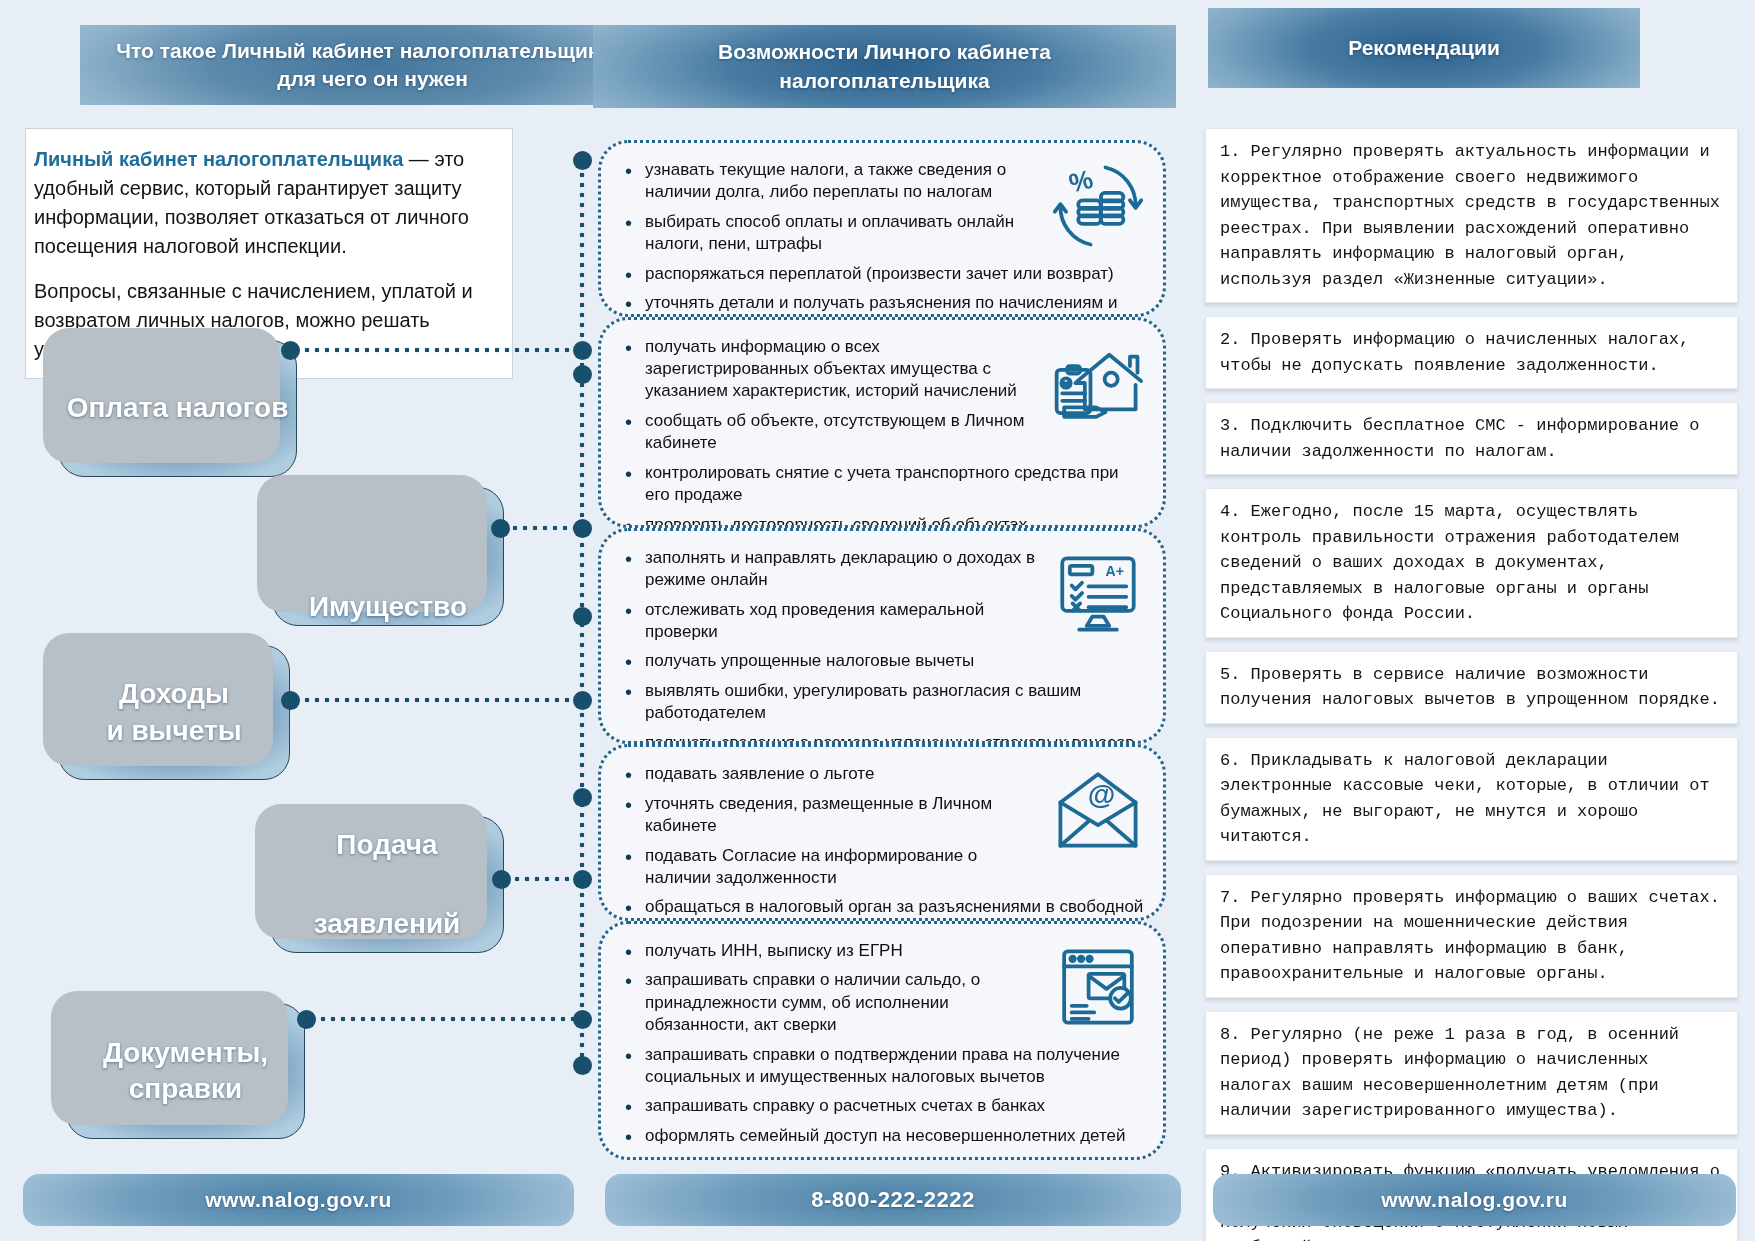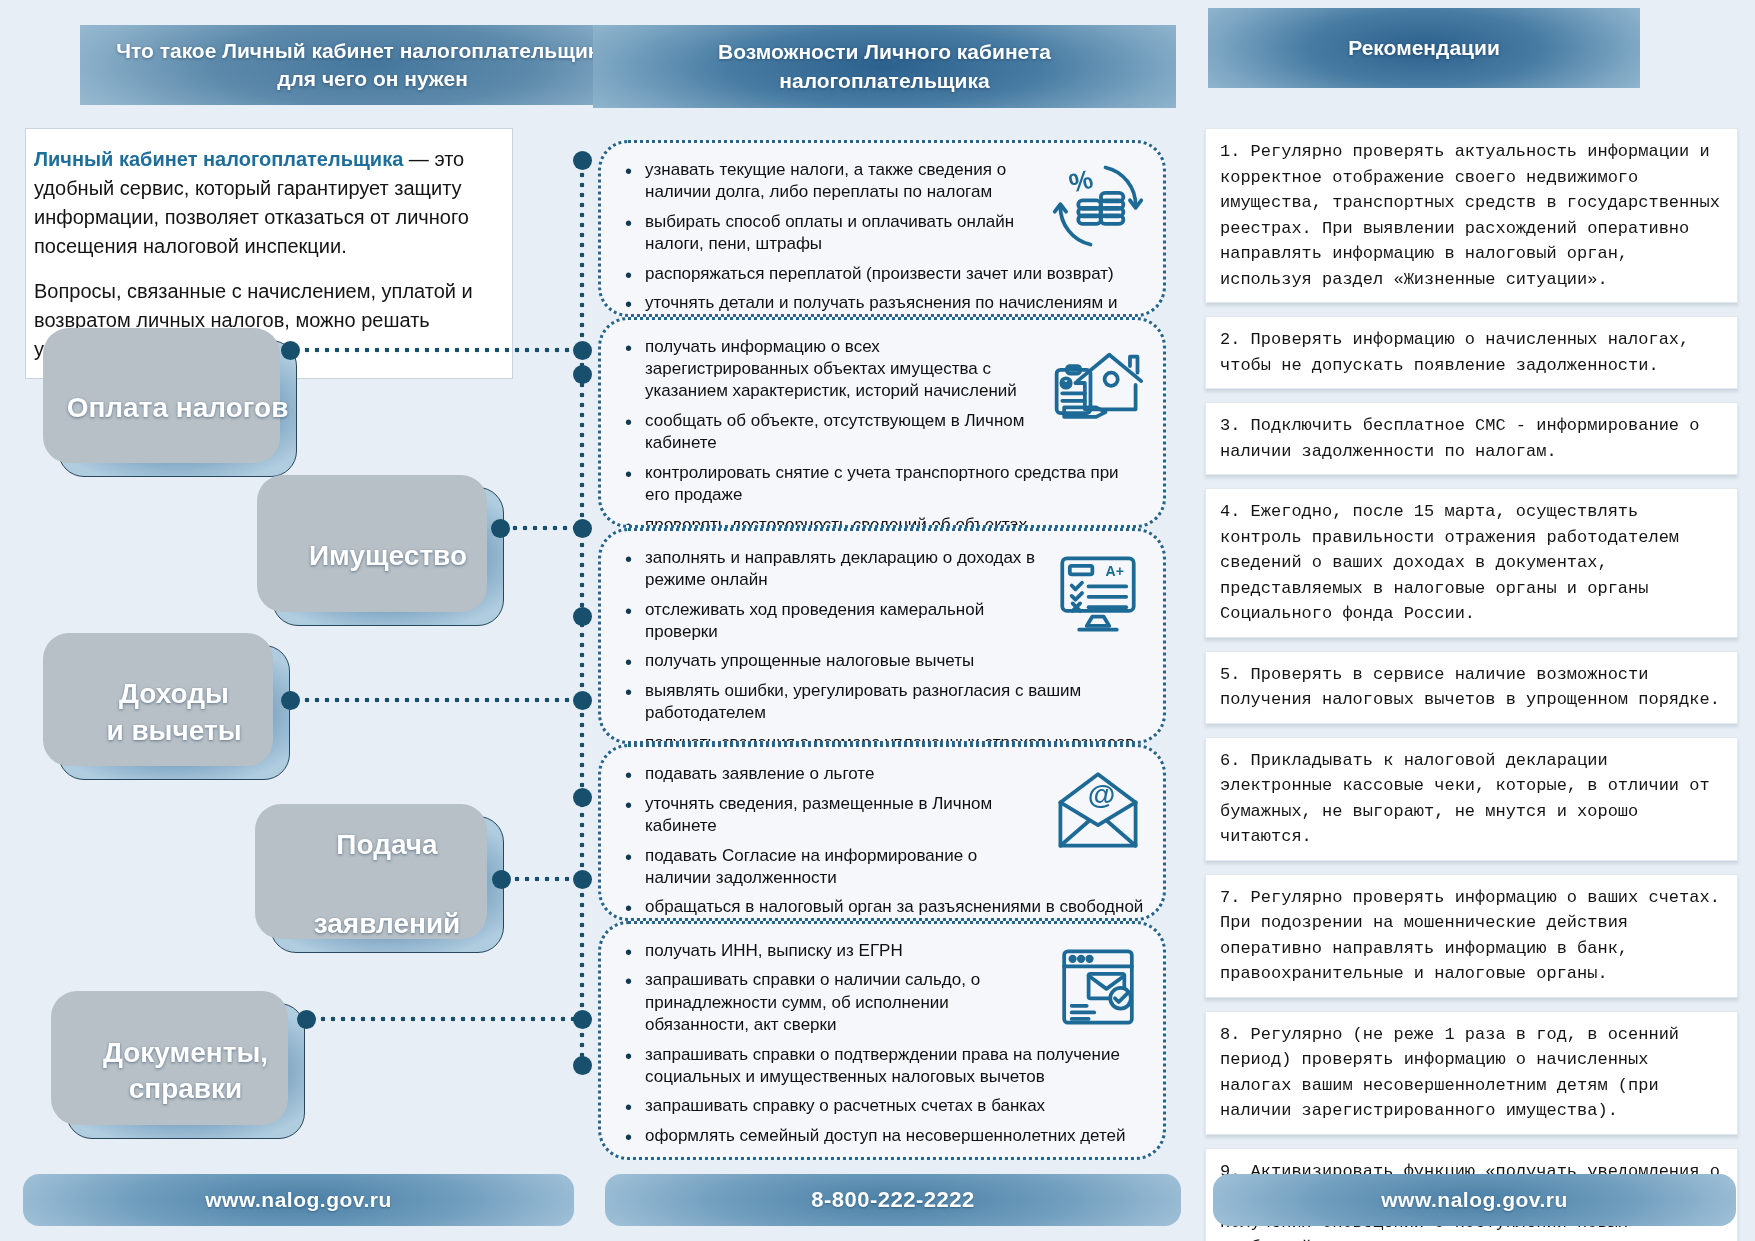--- a/index.html
+++ b/index.html
@@ -67,21 +67,21 @@
 
   <div class="info-box">
     <p><span class="hl">Личный кабинет налогоплательщика</span><span> — это удобный сервис, который гарантирует защиту информации, позволяет отказаться от личного посещения налоговой инспекции.</span></p>
     <p>Вопросы, связанные с начислением, уплатой и возвратом личных налогов, можно решать удаленно.</p>
   </div>
 
   <div class="topic-btn" style="left:58px;top:340px;width:237px;height:135px;">
     <span>Оплата налогов</span>
     <span></span>
   </div>
-  <div class="topic-btn" style="left:272px;top:487px;width:230px;height:137px;">
+  <div class="topic-btn" style="left:272px;top:487px;width:230px;height:137px;justify-content:flex-end;">
     <span>Имущество</span>
     <span></span>
   </div>
   <div class="topic-btn" style="left:58px;top:645px;width:230px;height:133px;text-align:center;">
     <span>Доходы</span>
     <span>и вычеты</span>
   </div>
   <div class="topic-btn" style="left:270px;top:816px;width:232px;height:135px;gap:43px;">
     <span>Подача</span>
     <span>заявлений</span>

